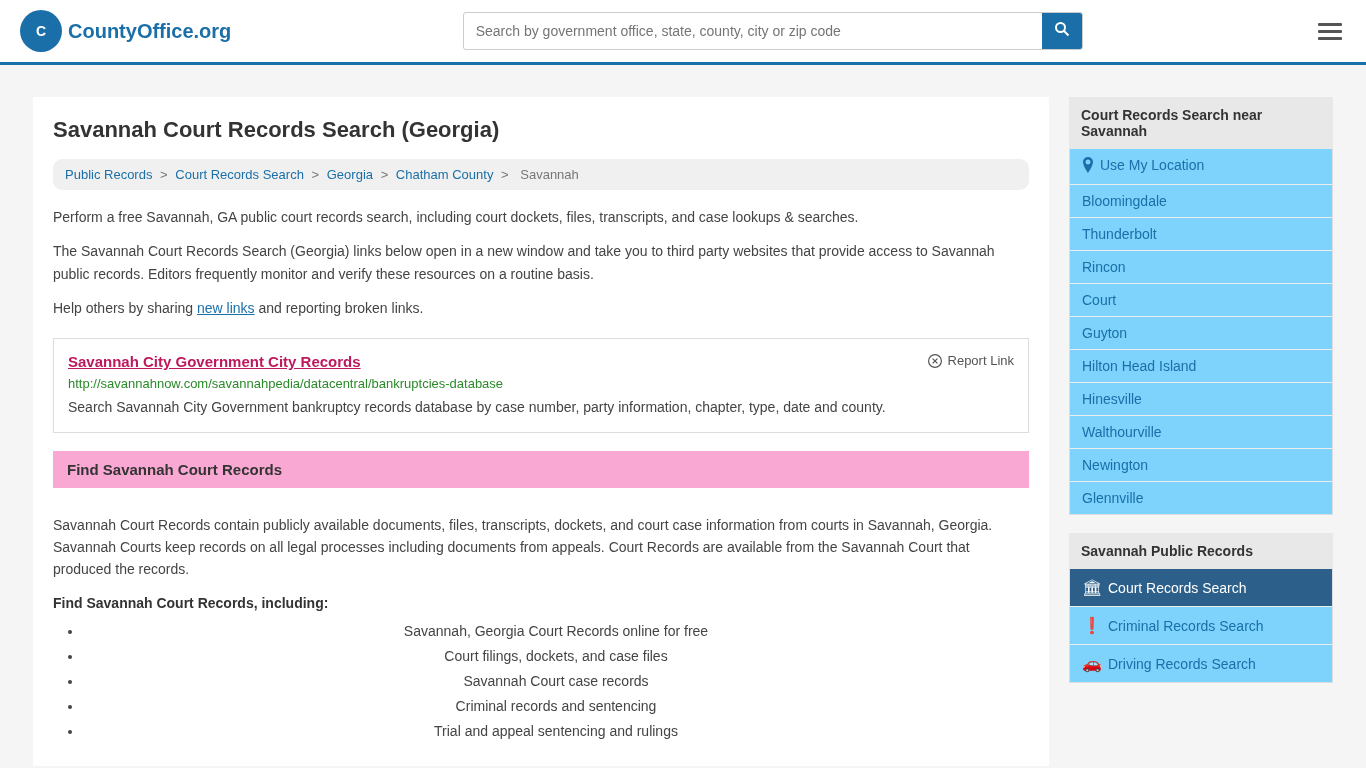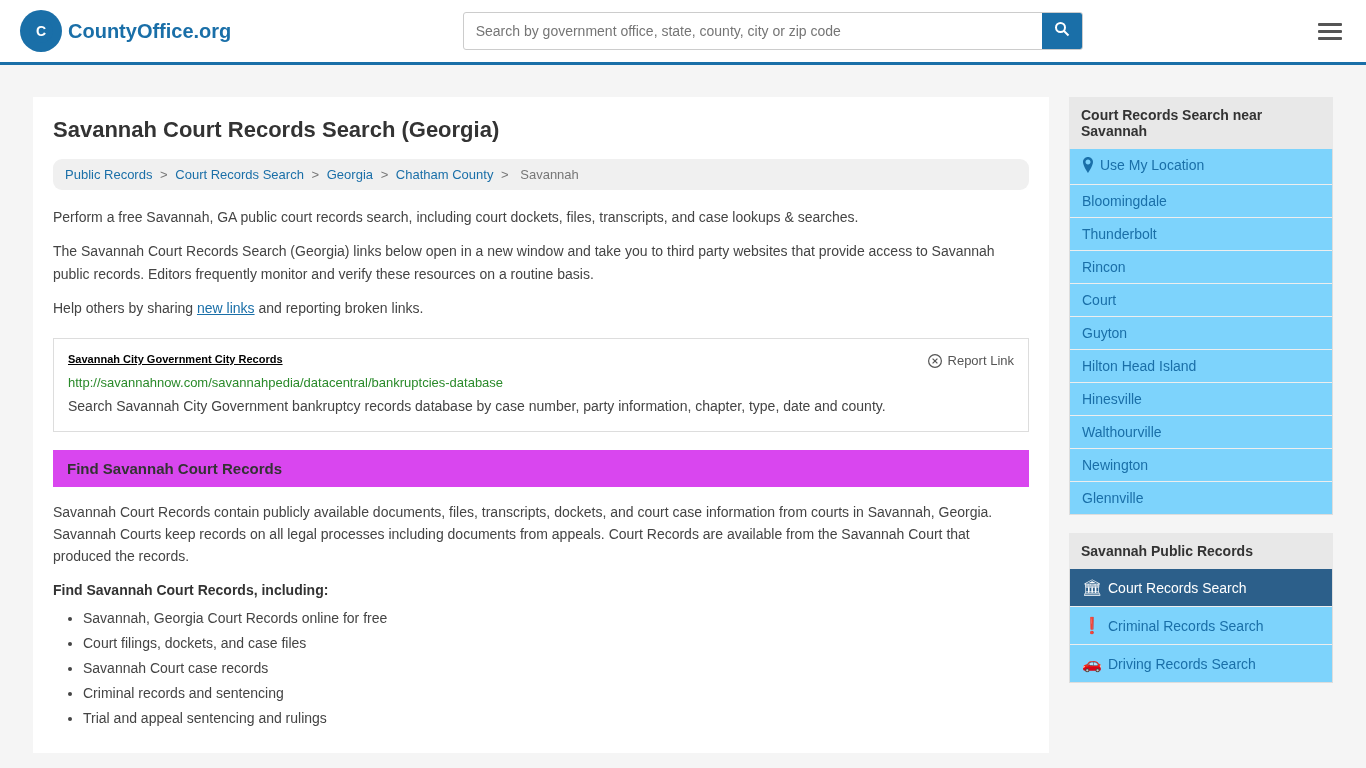--- a/index.html
+++ b/index.html
@@ -147,23 +147,23 @@
       margin: 18px 0;
       background: #fff;
     }
     .resource-card-header {
       display: flex;
       justify-content: space-between;
       align-items: flex-start;
       margin-bottom: 6px;
     }
     .resource-title {
-      font-size: 11px;
-      font-weight: bold;
-      color: #000000;
+      font-size: 15px;
+      font-weight: bold;
+      color: #be185d;
       text-decoration: underline;
       cursor: pointer;
     }
     .report-link-btn {
       display: flex;
       align-items: center;
       gap: 5px;
       font-size: 13px;
       color: #555;
       cursor: pointer;
@@ -176,45 +176,46 @@
       word-break: break-all;
     }
     .resource-desc {
       font-size: 14px;
       color: #444;
       line-height: 1.5;
     }
 
     
     .section-header {
-      background: #d946ef;
+      background: #f9a8d4;
       padding: 10px 14px;
       font-size: 15px;
       font-weight: bold;
       color: #333;
-      margin-bottom: 14px;
+      margin-bottom: 26px;
     }
 
     .section-body {
       font-size: 14px;
       color: #444;
       line-height: 1.6;
       margin-bottom: 14px;
     }
 
     .sub-header {
       font-weight: bold;
       font-size: 14px;
       color: #333;
       margin-bottom: 10px;
     }
 
     .bullet-list {
       list-style: disc;
       padding-left: 30px;
+      text-align: center;
     }
     .bullet-list li {
       margin-bottom: 4px;
       font-size: 14px;
       color: #444;
       line-height: 1.5;
     }
 
     
     #sidebar {

